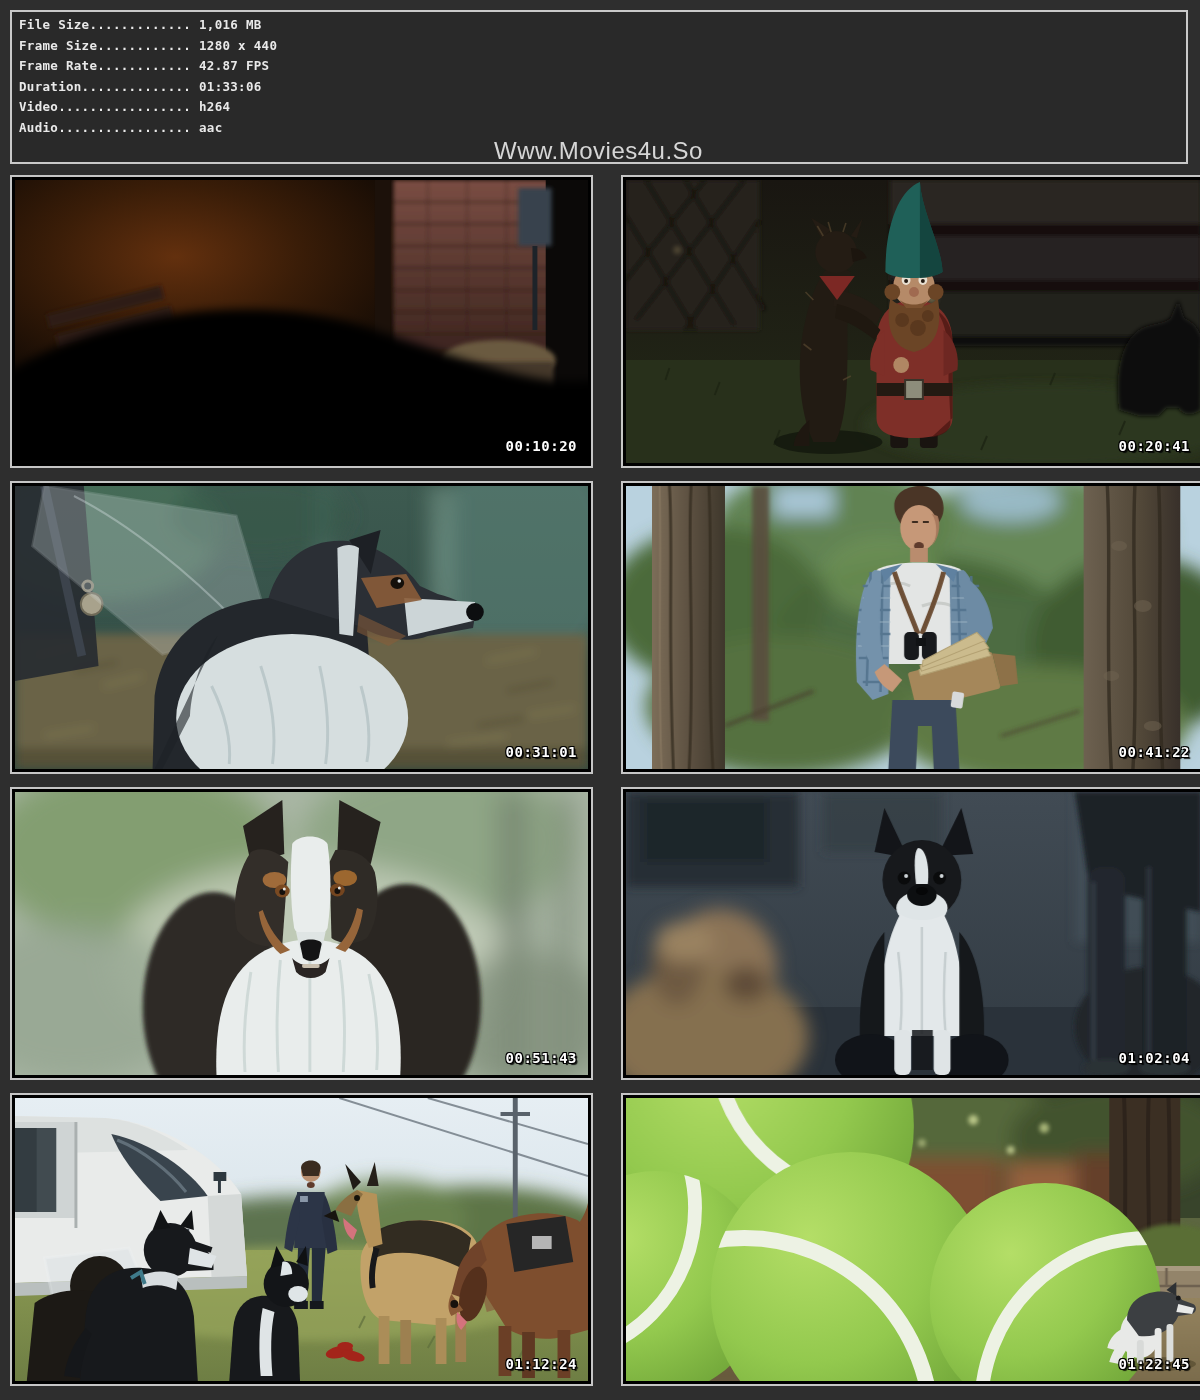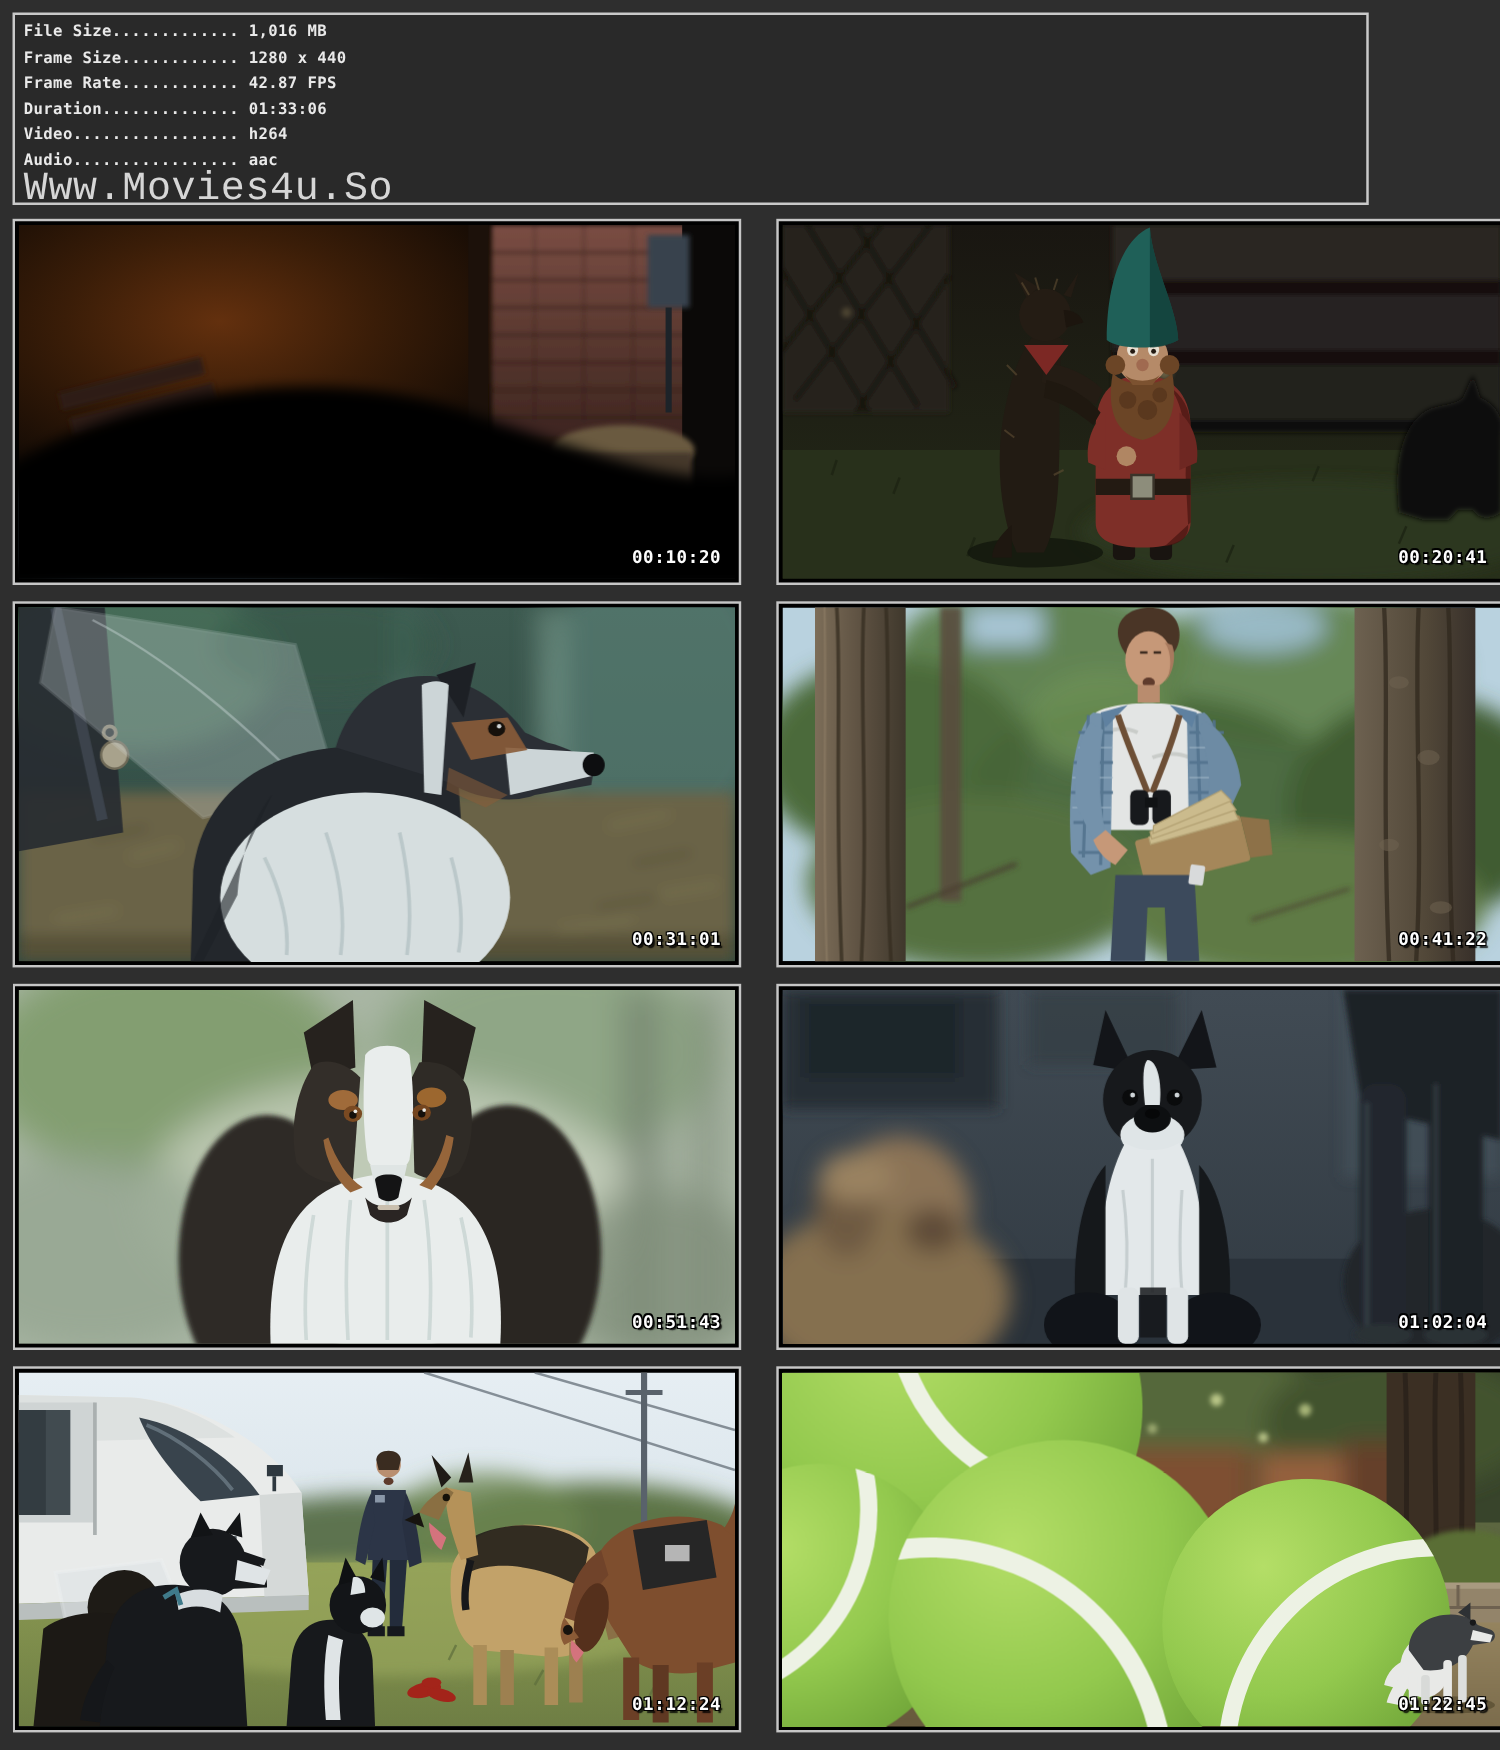--- a/index.html
+++ b/index.html
@@ -2,33 +2,33 @@
 <html><head>
 <meta charset="utf-8">
 <style>
   html,body{margin:0;padding:0;}
   body{
     width:1200px;height:1400px;position:relative;overflow:hidden;
     background:#2e2e2e;
     font-family:"DejaVu Sans Mono",monospace;
   }
   .info-box{
-    position:absolute;left:10px;top:10px;width:1085px;height:154px;
+    position:absolute;left:10px;top:10px;width:1178px;height:154px;
     box-sizing:border-box;border:2px solid #c9c9c9;background:#292929;
     padding:3px 8px 0 7px;
   }
   .info-line{
     font-family:"DejaVu Sans Mono",monospace;
     font-weight:bold;font-size:12.5px;line-height:20.5px;
     color:#e9e9e9;white-space:pre;letter-spacing:.3px;
   }
   .watermark{
-    font-family:Liberation Mono, monospace;
-    font-weight:400;font-size:32px;line-height:26px;
-    color:#d6d6d6;letter-spacing:.5px;
+    font-family:Liberation Sans, sans-serif;
+    font-weight:400;font-size:24px;line-height:26px;
+    color:#d6d6d6;letter-spacing:.5px;text-align:center;
   }
   .grid{
     position:absolute;left:10px;top:175px;
     display:grid;grid-template-columns:583px 585px;grid-auto-rows:293px;
     gap:13px 28px;
   }
   .shot{
     position:relative;margin:0;box-sizing:border-box;
     border:2px solid #c6c6c6;background:#000;padding:3px;
   }

